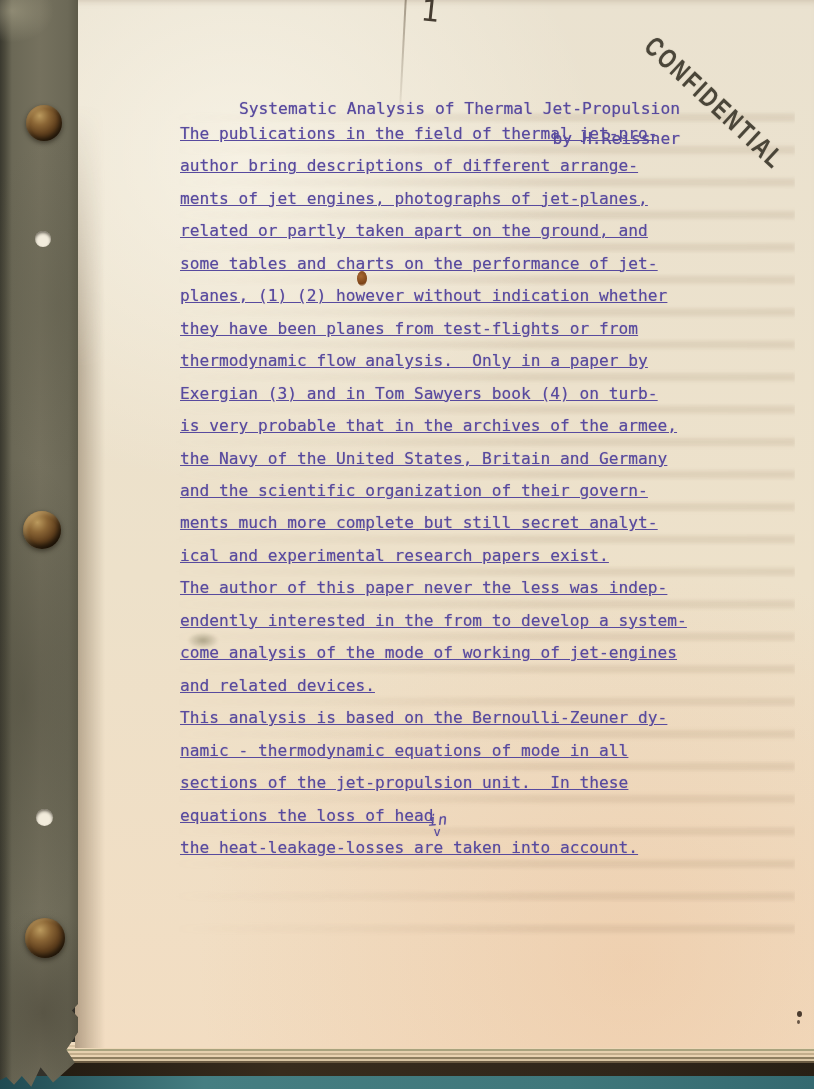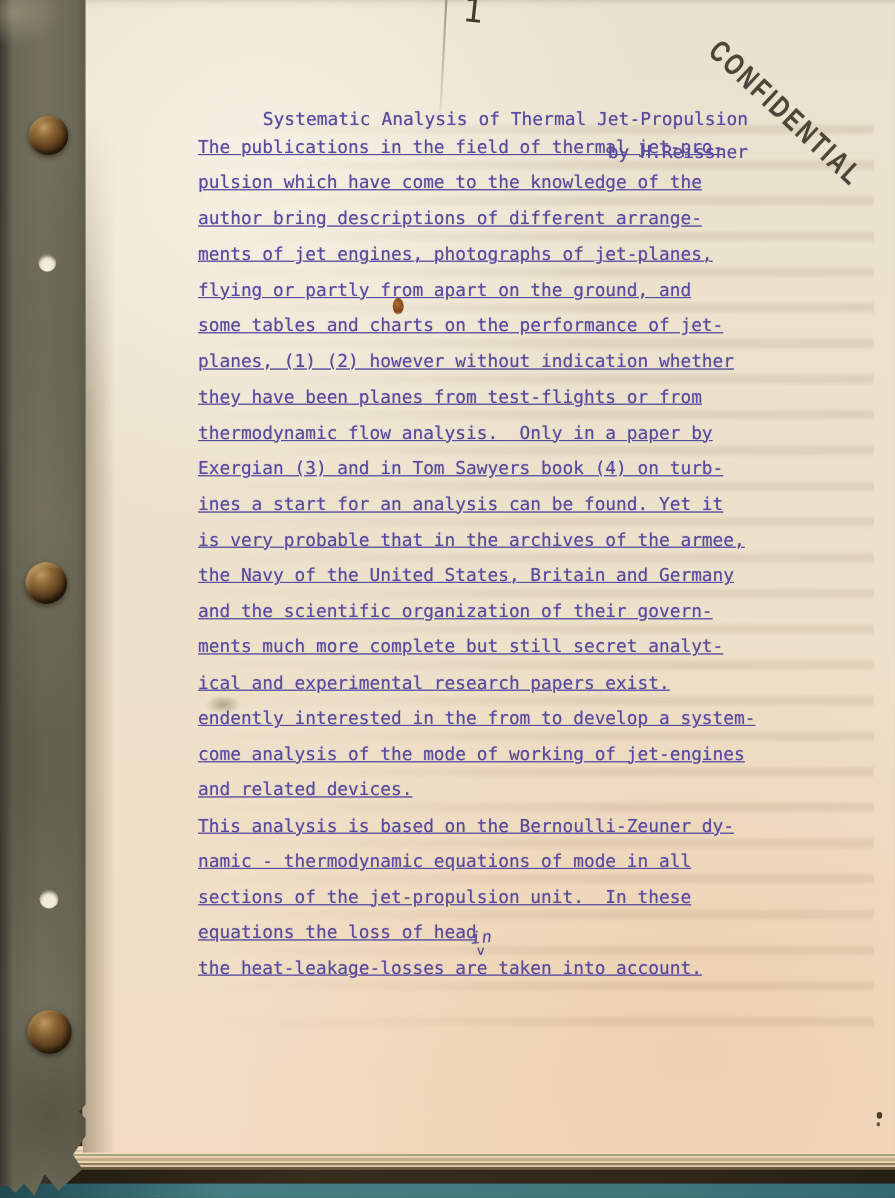--- a/index.html
+++ b/index.html
@@ -113,35 +113,34 @@
     <div class="pagenum">1</div>
     <div class="stamp">CONFIDENTIAL</div>
 
     <div class="title-block">
       <div class="tline">Systematic Analysis of Thermal Jet-Propulsion</div>
       <div class="tline">by H.Reissner</div>
     </div>
 
     <div class="body">
       <div class="tline">The publications in the field of thermal jet-pro-</div>
-      <div class="tline">pulsion which have come to the knowledge of the</div>
       <div class="tline">author bring descriptions of different arrange-</div>
       <div class="tline">ments of jet engines, photographs of jet-planes,</div>
-      <div class="tline">flying or partly from apart on the ground, and</div>
+      <div class="tline">related or partly taken apart on the ground, and</div>
       <div class="tline">some tables and charts on the performance of jet-</div>
       <div class="tline">planes, (1) (2) however without indication whether</div>
       <div class="tline">they have been planes from test-flights or from</div>
       <div class="tline">thermodynamic flow analysis.  Only in a paper by</div>
       <div class="tline">Exergian (3) and in Tom Sawyers book (4) on turb-</div>
-      <div class="tline">ines a start for an analysis can be found. Yet it</div>
       <div class="tline">is very probable that in the archives of the armee,</div>
       <div class="tline">the Navy of the United States, Britain and Germany</div>
       <div class="tline">and the scientific organization of their govern-</div>
       <div class="tline">ments much more complete but still secret analyt-</div>
       <div class="tline">ical and experimental research papers exist.</div>
+      <div class="tline">The author of this paper never the less was indep-</div>
       <div class="tline">endently interested in the from to develop a system-</div>
       <div class="tline">come analysis of the mode of working of jet-engines</div>
       <div class="tline">and related devices.</div>
       <div class="tline">This analysis is based on the Bernoulli-Zeuner dy-</div>
       <div class="tline">namic - thermodynamic equations of mode in all</div>
       <div class="tline">sections of the jet-propulsion unit.  In these</div>
 
       <div class="tline"><span>equations the loss of head</span><span class="caret"><span class="caret-v">v</span><span class="ins">in</span></span></div>
 
       <div class="tline">the heat-leakage-losses are taken into account.</div>

